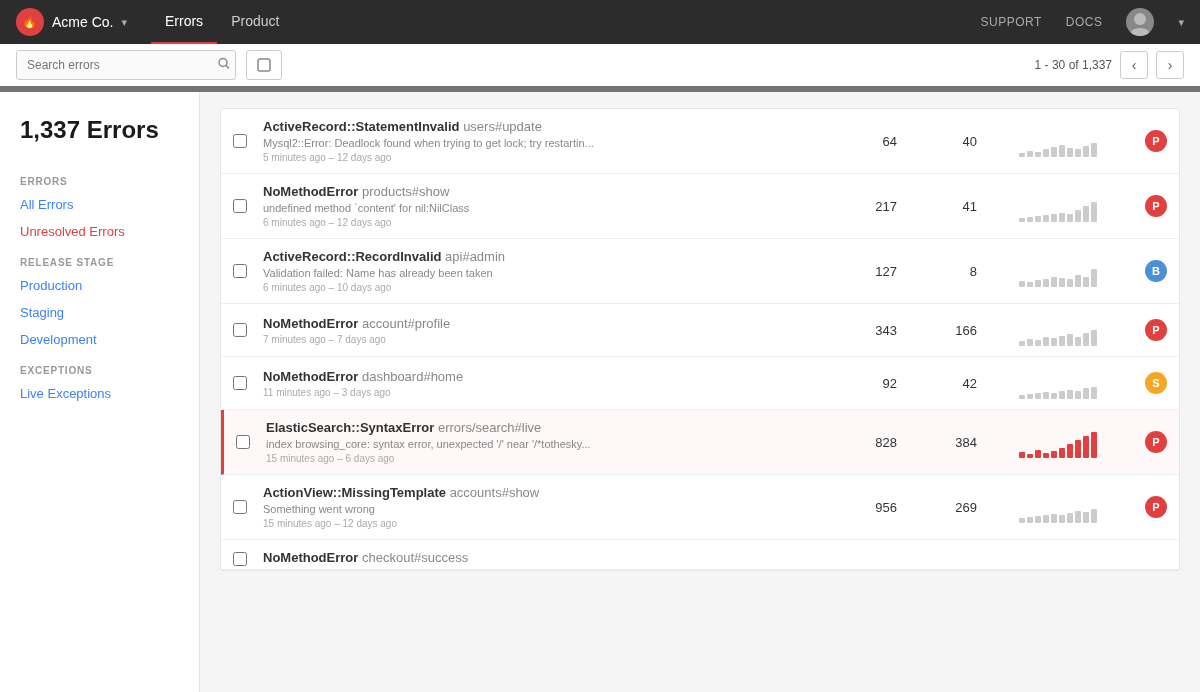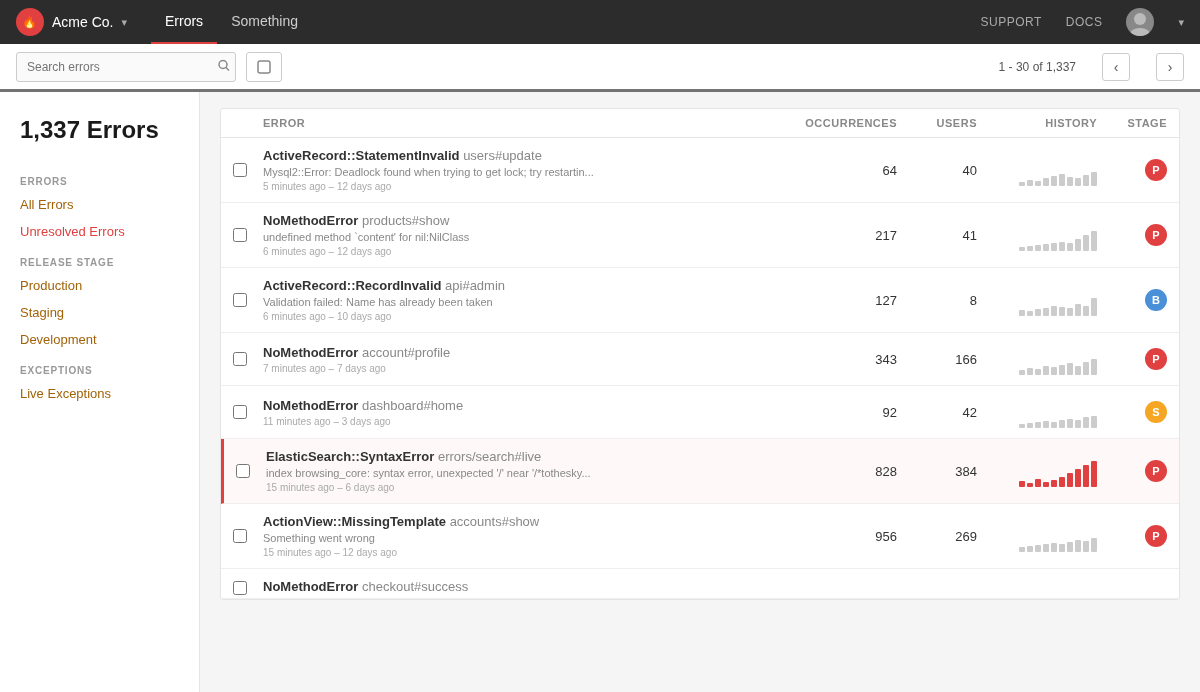--- a/index.html
+++ b/index.html
@@ -77,21 +77,21 @@
       display: flex;
       align-items: center;
       justify-content: center;
       overflow: hidden;
       cursor: pointer;
     }
 
     
     .toolbar {
       background: #fff;
-      border-bottom: 3px solid #737373;
+      border-bottom: 6px solid #737373;
       height: 48px;
       display: flex;
       align-items: center;
       padding: 0 16px;
       gap: 10px;
     }
     .search-wrapper {
       position: relative;
       width: 220px;
     }
@@ -128,21 +128,21 @@
       align-items: center;
       justify-content: center;
       color: #666;
     }
     .pagination-info {
       margin-left: auto;
       font-size: 12px;
       color: #555;
       display: flex;
       align-items: center;
-      gap: 26px;
+      gap: 8px;
     }
     .pag-btn {
       width: 28px;
       height: 28px;
       border: 1px solid #ccc;
       border-radius: 3px;
       background: #fff;
       cursor: pointer;
       display: flex;
       align-items: center;
@@ -177,21 +177,21 @@
       color: #999;
       letter-spacing: 0.8px;
       text-transform: uppercase;
       padding: 12px 20px 4px;
     }
     .sidebar-item {
       display: flex;
       align-items: center;
       padding: 6px 20px;
       font-size: 13px;
-      color: #a16207;
+      color: #3b82f6;
       cursor: pointer;
     }
     .sidebar-item.active { color: #e04040; font-weight: 500; }
 
     
     .content {
       flex: 1;
       background: #f5f5f5;
       padding: 16px 20px 0;
     }
@@ -307,21 +307,21 @@
 <body>
 
 <nav class="topnav">
   <div class="topnav-brand">
     <div class="brand-logo">🔥</div>
     <span>Acme Co.</span>
     <span style="color:#aaa;font-size:11px;">▾</span>
   </div>
   <div class="topnav-links">
     <a class="topnav-link active">Errors</a>
-    <a class="topnav-link">Something</a>
+    <a class="topnav-link">Product</a>
   </div>
   <div class="topnav-right">
     <span class="topnav-right-link">SUPPORT</span>
     <span class="topnav-right-link">DOCS</span>
     <div class="topnav-avatar">
       <svg width="28" height="28" viewBox="0 0 28 28">
           <circle cx="14" cy="11" r="6" fill="#bbb"></circle>
           <ellipse cx="14" cy="26" rx="10" ry="6" fill="#bbb"></ellipse>
         </svg>
     </div>
@@ -365,28 +365,20 @@
     <div class="sidebar-item">Staging</div>
     <div class="sidebar-item">Development</div>
 
     <div class="sidebar-section-label">EXCEPTIONS</div>
     <div class="sidebar-item">Live Exceptions</div>
   </aside>
 
   <main class="content">
     <div class="errors-table">
 
-      <div class="table-header">
-        <div class="th left"></div>
-        <div class="th left">Error</div>
-        <div class="th">Occurrences</div>
-        <div class="th">Users</div>
-        <div class="th">History</div>
-        <div class="th">Stage</div>
-      </div>
 
       <div class="table-row-container">
         <div class="table-row">
           <input type="checkbox" class="row-checkbox" style="">
           <div class="row-error-info">
             <div class="row-error-title">
               <span class="error-class">ActiveRecord::StatementInvalid</span>
               <span class="error-action"> <span>users#update</span></span>
             </div>
             <div class="row-error-msg">Mysql2::Error: Deadlock found when trying to get lock; try restartin...</div>

